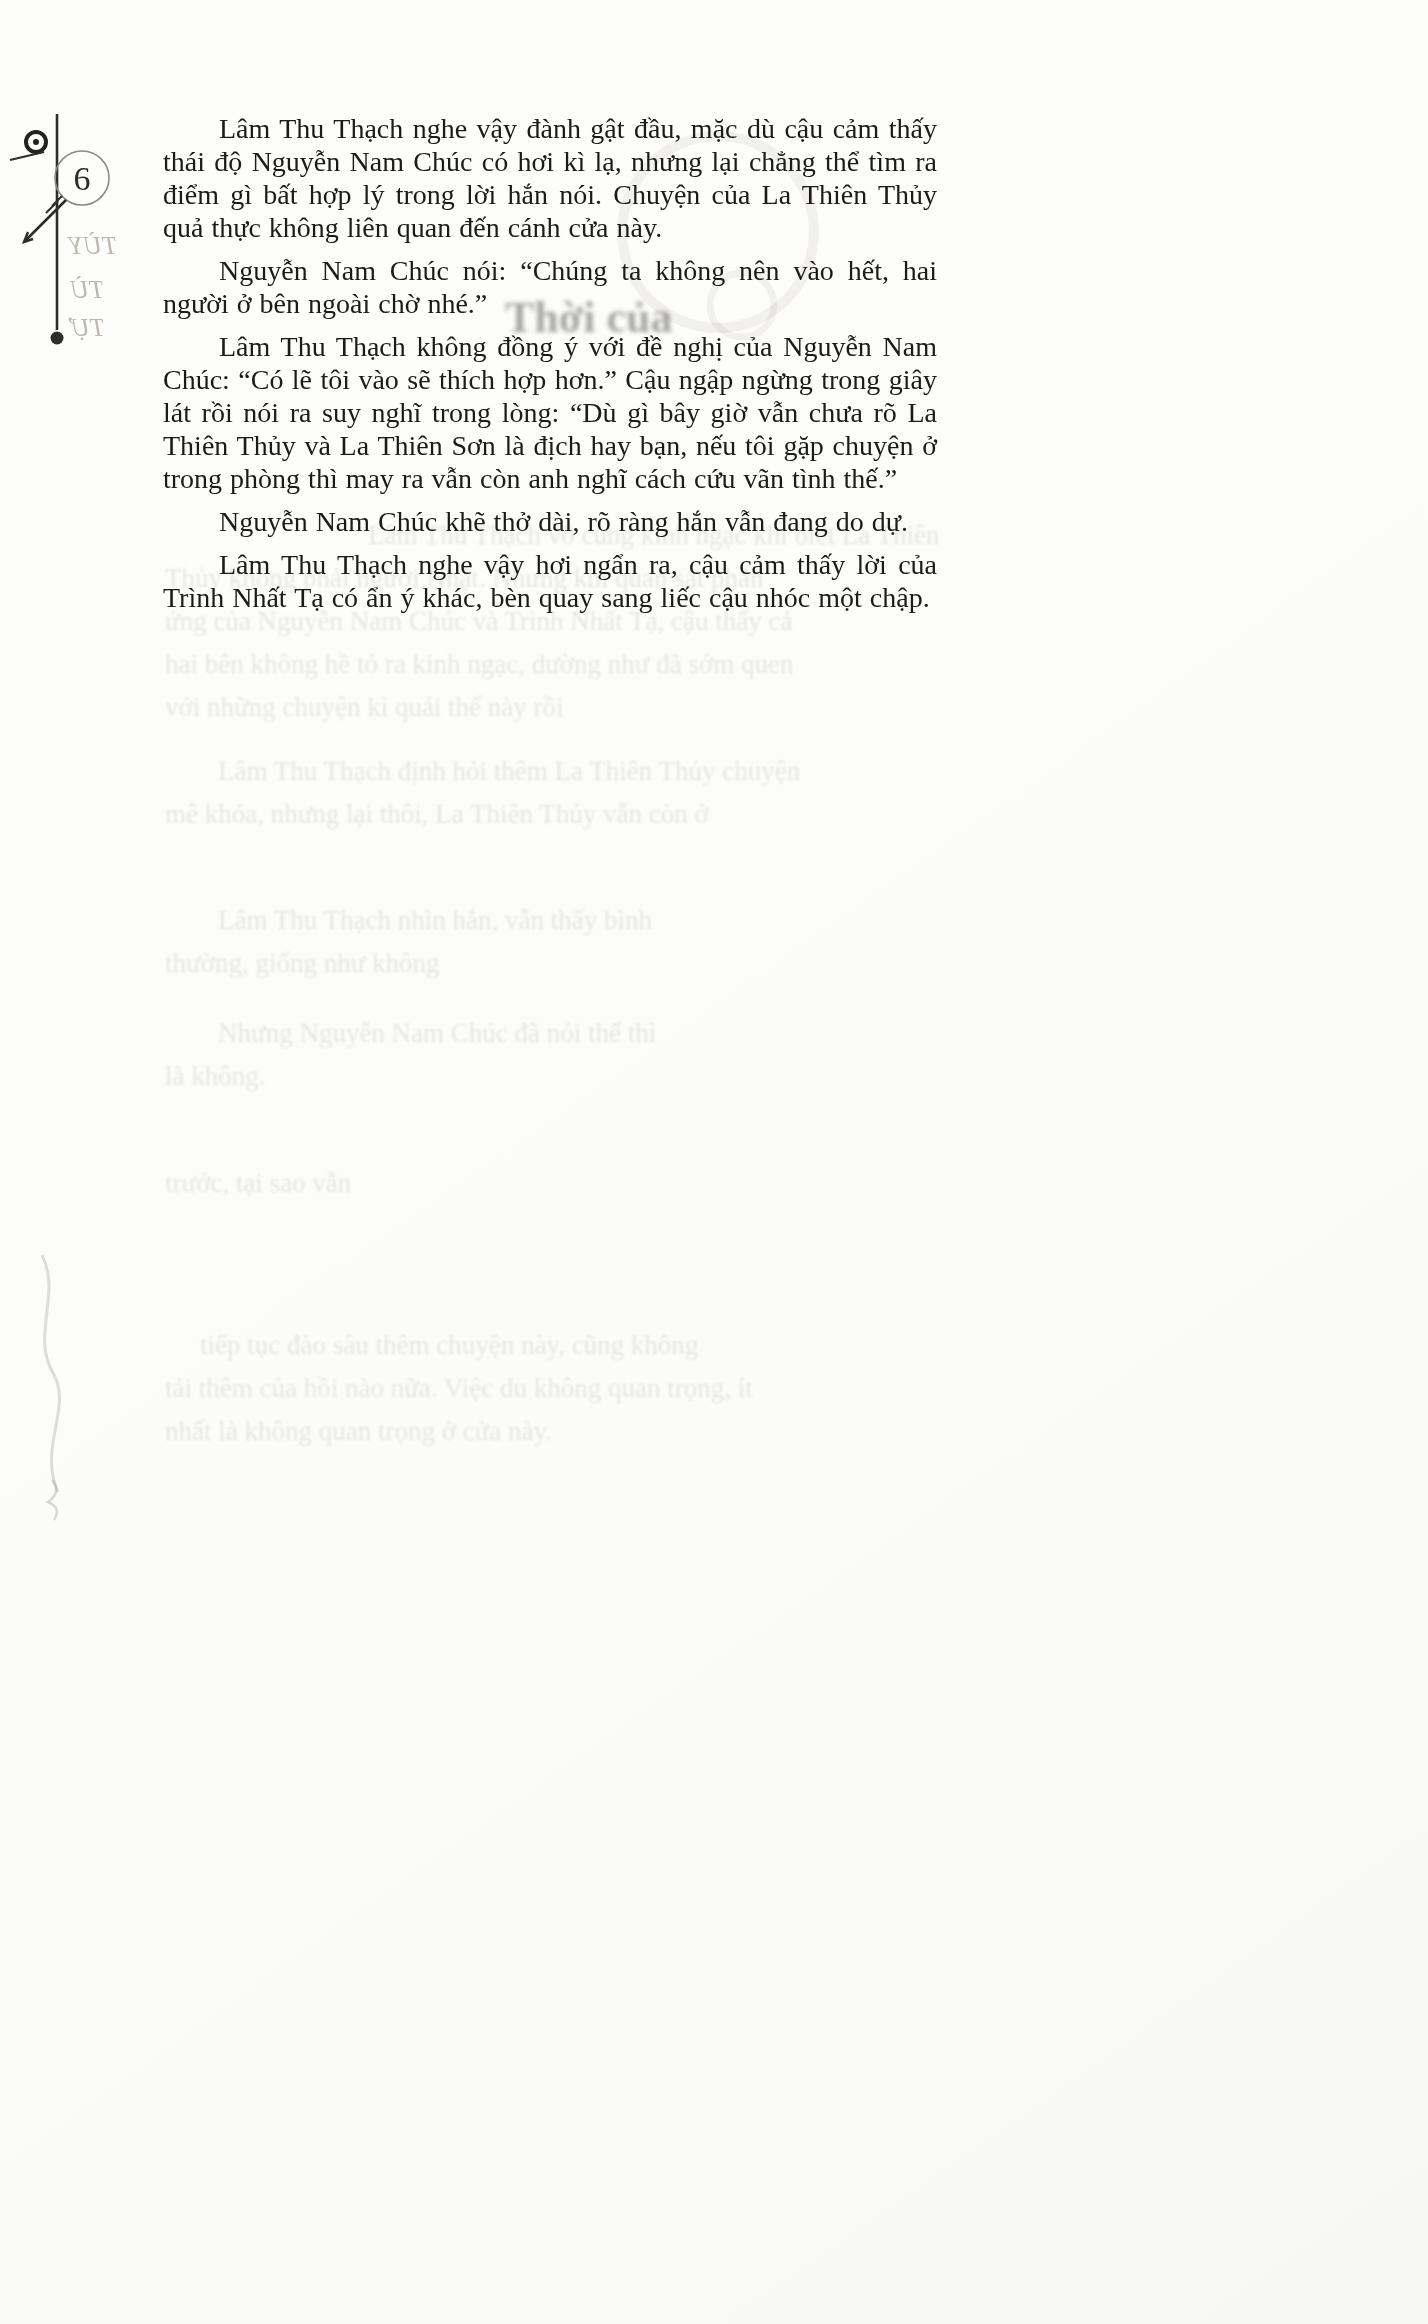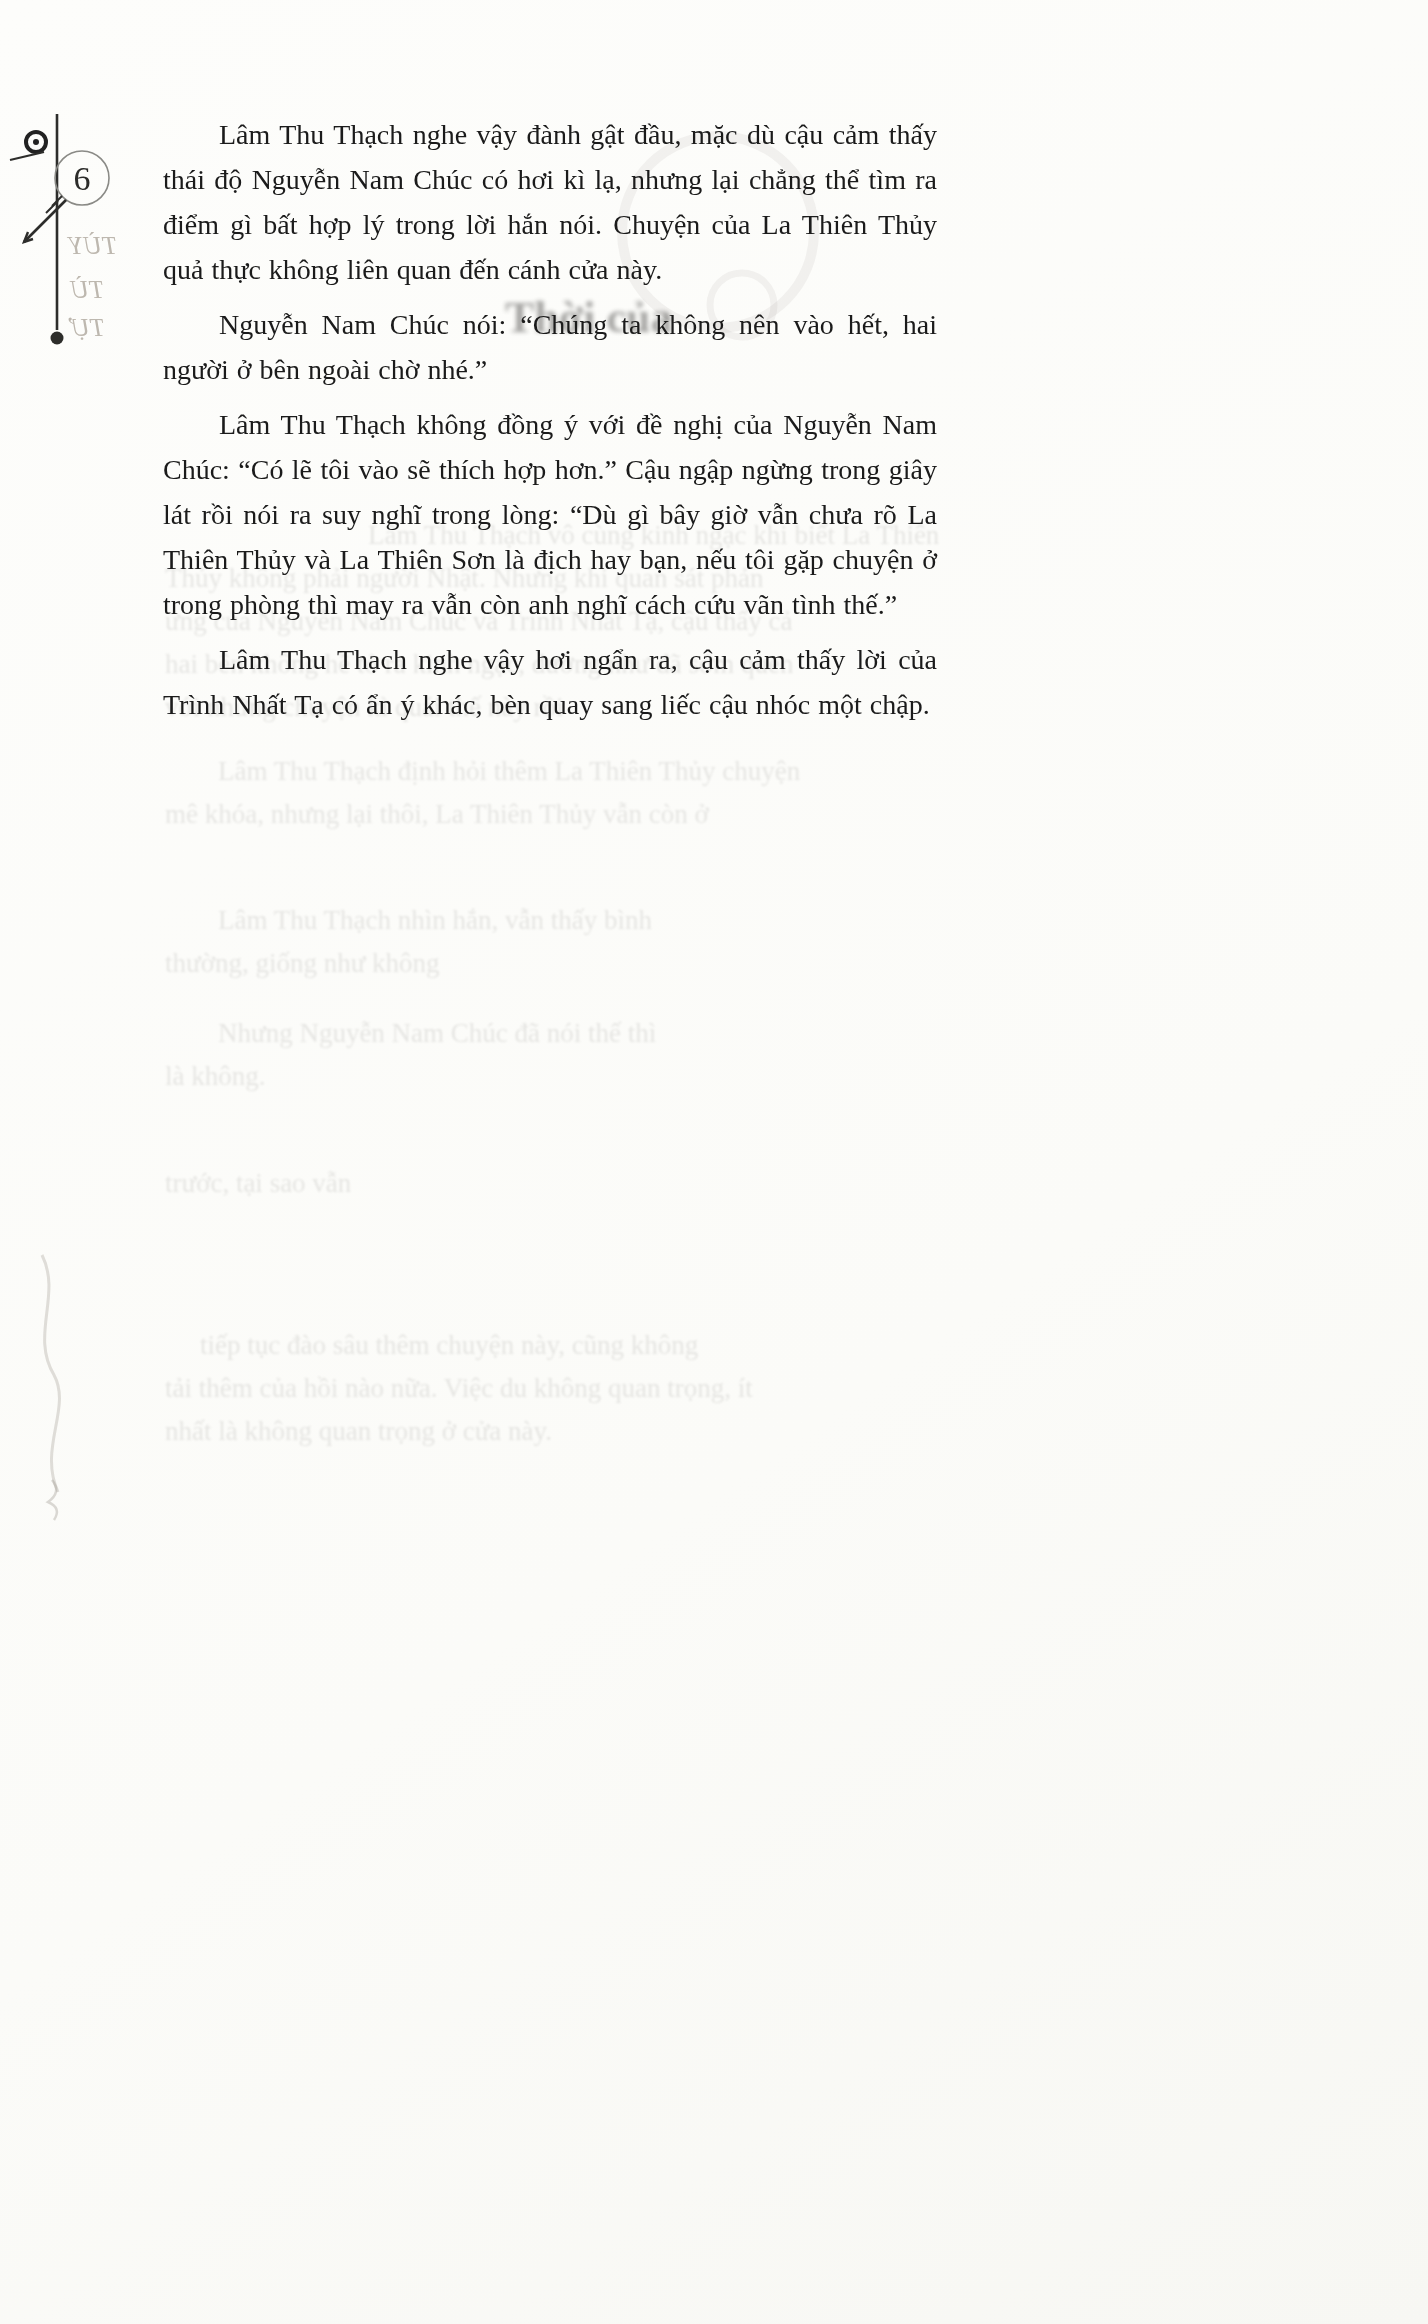--- a/index.html
+++ b/index.html
@@ -14,21 +14,21 @@
   }
 
   
   .text-block {
     position: absolute;
     left: 163px;
     top: 112px;
     width: 774px;
     color: #1b1b1b;
     font-size: 28px;
-    line-height: 45px;
+    line-height: 33px;
     text-align: justify;
   }
   .text-block p {
     margin: 0 0 10px 0;
     text-indent: 56px;
     word-spacing: 1px;
   }
 
   
   .ornament {
@@ -126,16 +126,17 @@
   </svg>
 
   <div class="margin-ghost" style="top:232px;left:68px">TÙY</div>
   <div class="margin-ghost" style="top:276px;left:70px">TÙ</div>
   <div class="margin-ghost" style="top:314px;left:70px">TỰ</div>
 
   <div class="text-block">
     <p>Lâm Thu Thạch nghe vậy đành gật đầu, mặc dù cậu cảm thấy thái độ Nguyễn Nam Chúc có hơi kì lạ, nhưng lại chẳng thể tìm ra điểm gì bất hợp lý trong lời hắn nói. Chuyện của La Thiên Thủy quả thực không liên quan đến cánh cửa này.</p>
     <p>Nguyễn Nam Chúc nói: “Chúng ta không nên vào hết, hai người ở bên ngoài chờ nhé.”</p>
     <p>Lâm Thu Thạch không đồng ý với đề nghị của Nguyễn Nam Chúc: “Có lẽ tôi vào sẽ thích hợp hơn.” Cậu ngập ngừng trong giây lát rồi nói ra suy nghĩ trong lòng: “Dù gì bây giờ vẫn chưa rõ La Thiên Thủy và La Thiên Sơn là địch hay bạn, nếu tôi gặp chuyện ở trong phòng thì may ra vẫn còn anh nghĩ cách cứu vãn tình thế.”</p>
+    <p>Nguyễn Nam Chúc khẽ thở dài, rõ ràng hắn vẫn đang do dự.</p>
     <p>Lâm Thu Thạch nghe vậy hơi ngẩn ra, cậu cảm thấy lời của Trình Nhất Tạ có ẩn ý khác, bèn quay sang liếc cậu nhóc một chập.</p>
   </div>
 
 </div>
 
 </body></html>

